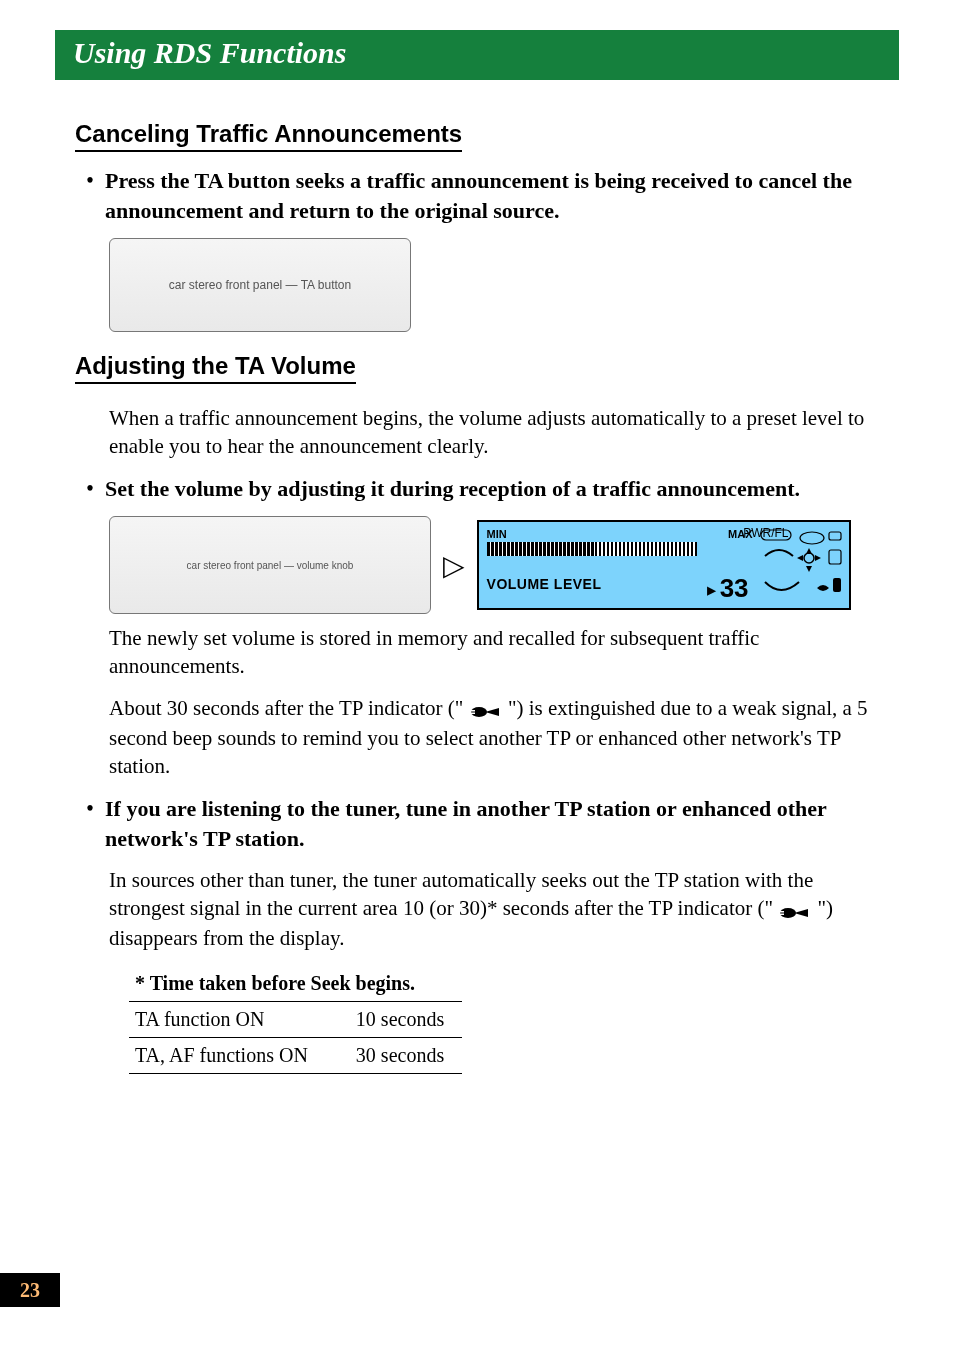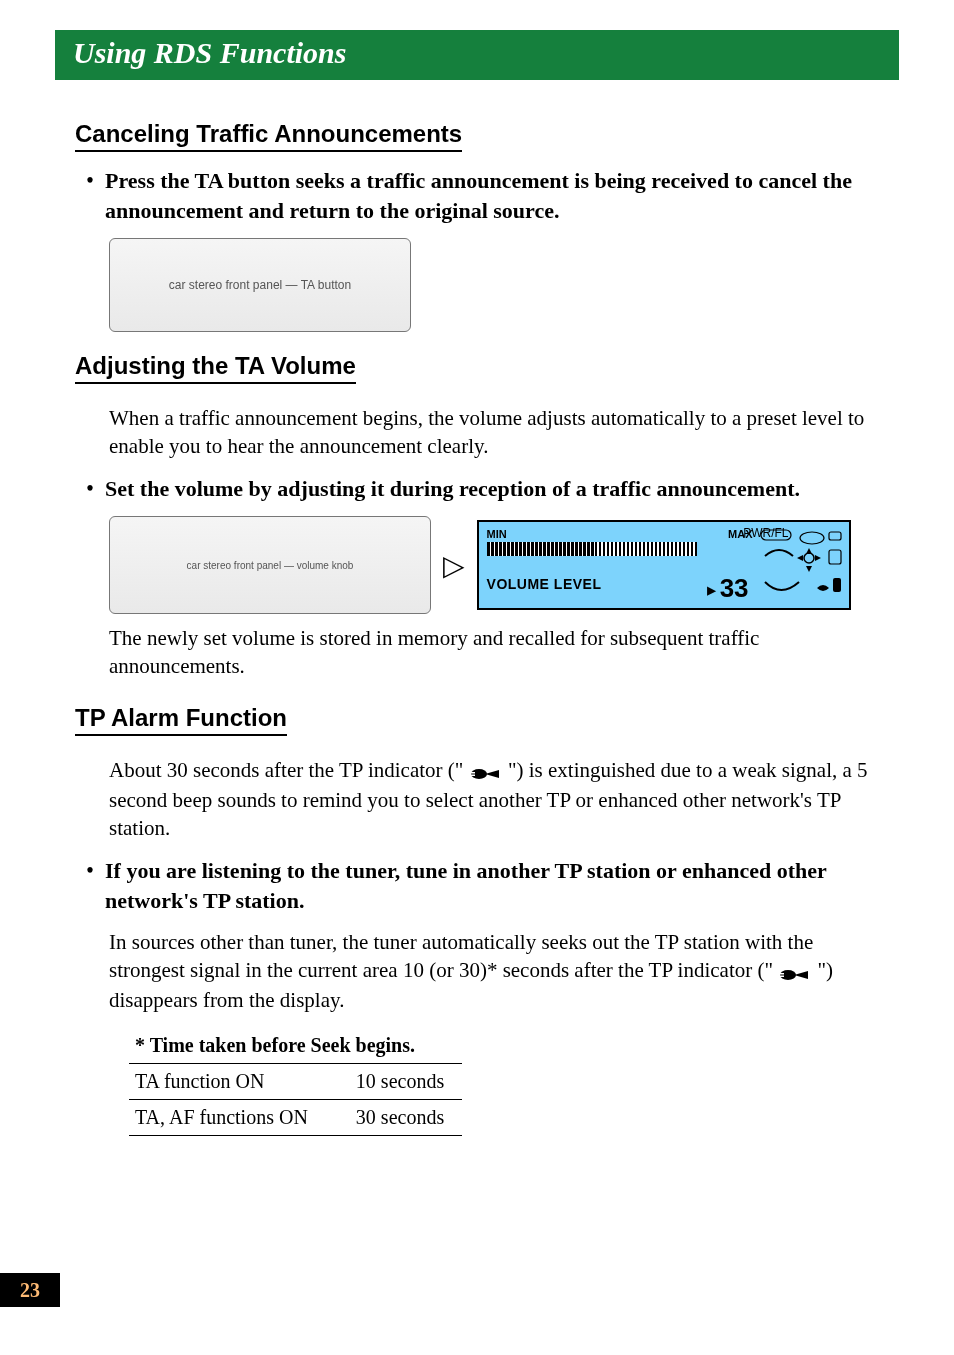--- a/index.html
+++ b/index.html
@@ -221,21 +221,20 @@
           <path d="M58 60 q6 -6 12 0 q-6 6 -12 0 Z" fill="#000"></path>
           <rect x="74" y="50" width="8" height="14" rx="2" fill="#000"></rect>
         </svg>
       </div>
     </div>
   </div>
 
   <p class="body-text after-fig">The newly set volume is stored in memory and recalled for subsequent traffic announcements.</p>
 
   
-  <div class="section-title">TP Alarm Function</div>
 
   <p class="body-text" style="margin-top:6px">
     <span>About 30 seconds after the TP indicator (" </span>
     <span class="tp-icon">
       <svg width="34" height="18" viewBox="0 0 34 18">
         <ellipse cx="10" cy="9" rx="8" ry="5" fill="#000"></ellipse>
         <path d="M16 9 L30 5 L30 13 Z" fill="#000"></path>
         <rect x="2" y="7" width="4" height="1.5" fill="#fff"></rect>
         <rect x="2" y="9.5" width="4" height="1.5" fill="#fff"></rect>
       </svg>

